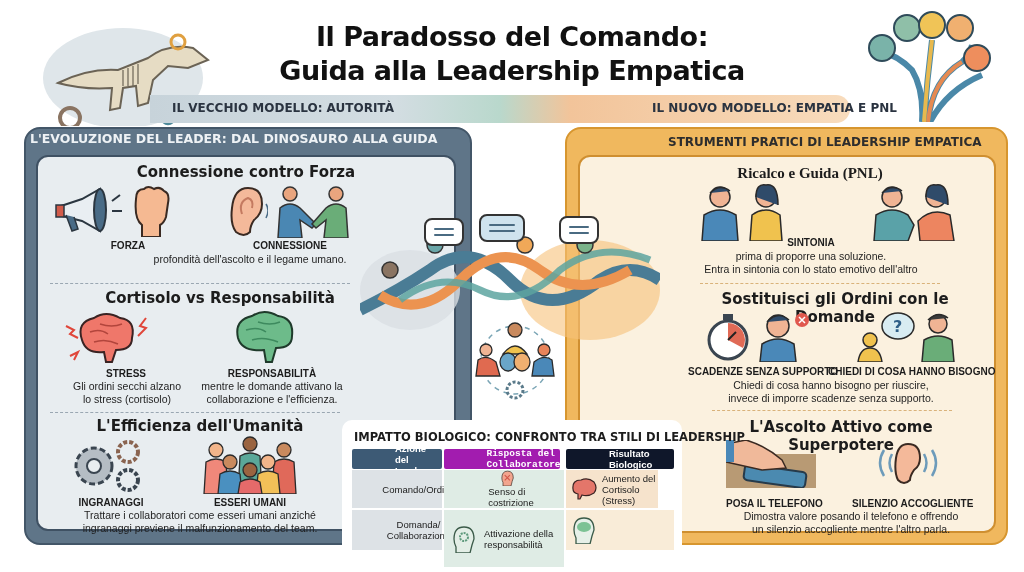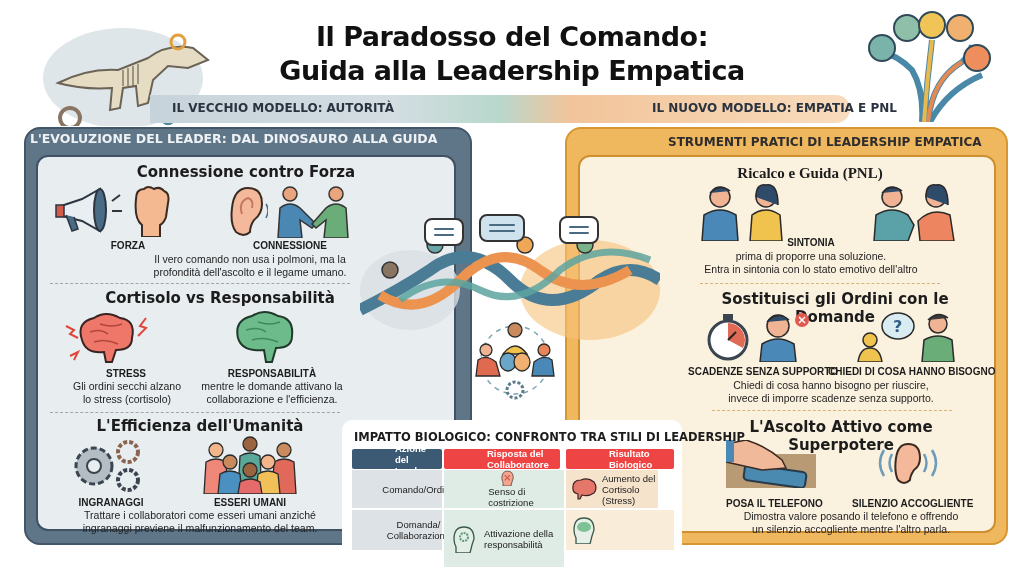--- a/index.html
+++ b/index.html
@@ -114,21 +114,20 @@
   <svg width="74" height="52" viewBox="0 0 74 52">
       <circle cx="14" cy="8" r="7" fill="#e9a57e" stroke="#333" stroke-width="1.5"></circle>
       <path d="M2 52 L4 22 Q14 14 24 22 L40 38 L36 42 L24 34 L26 52Z" fill="#4a87b3" stroke="#333" stroke-width="1.5"></path>
       <circle cx="60" cy="8" r="7" fill="#e9a57e" stroke="#333" stroke-width="1.5"></circle>
       <path d="M72 52 L70 22 Q60 14 50 22 L36 38 L40 42 L50 34 L48 52Z" fill="#6aad78" stroke="#333" stroke-width="1.5"></path>
     </svg>
 </div>
 <div class="label" style="left:98px;top:240px;width:60px;">FORZA</div>
 <div class="label" style="left:250px;top:240px;width:80px;">CONNESSIONE</div>
 <div class="desc" style="left:70px;top:253px;width:360px;">
-  <div>Il vero comando non usa i polmoni, ma la</div>
   <div>profondità dell'ascolto e il legame umano.</div>
 </div>
 <div class="dotline" style="left:50px;top:283px;width:300px;"></div>
 
 <div class="sec-title" style="left:40px;top:289px;width:360px;">Cortisolo vs Responsabilità</div>
 <div class="icon" style="left:60px;top:308px;width:92px;height:60px;">
   <svg width="92" height="60" viewBox="0 0 92 60">
       <path d="M22 32 Q16 14 34 10 Q46 2 60 10 Q76 12 72 30 Q72 42 56 42 L52 54 L46 54 L44 44 Q26 46 22 32Z" fill="#ef776a" stroke="#3a2323" stroke-width="2"></path>
       <path d="M30 24 Q40 20 48 26 M40 16 Q52 20 62 16 M34 34 Q46 30 58 36" fill="none" stroke="#b2453c" stroke-width="1.5"></path>
       <path d="M6 18 L14 22 L10 26 L18 30" fill="none" stroke="#e0463a" stroke-width="2"></path>
@@ -327,22 +326,22 @@
         <ellipse cx="52" cy="42" rx="8" ry="9" fill="#f0b070"></ellipse>
         <circle cx="45" cy="70" r="8" fill="none" stroke="#5a7a8a" stroke-width="3" stroke-dasharray="3 2"></circle>
       </g>
     </svg>
 </div>
 
 <div class="tbl-wrap"></div>
 <div class="tbl-title">IMPATTO BIOLOGICO: CONFRONTO TRA STILI DI LEADERSHIP</div>
 
 <div class="cell hcell" style="left:352px;top:449px;width:90px;height:20px;background:#3d5a75;">Azione del Leader</div>
-<div class="cell hcell" style="left:444px;top:449px;width:116px;height:20px;background:#ef4444;">Risposta del Collaboratore</div>
-<div class="cell hcell" style="left:566px;top:449px;width:108px;height:20px;background:#ef4444;">Risultato Biologico</div>
+<div class="cell hcell" style="left:444px;top:449px;width:116px;height:20px;background:#a21caf;font-family:Liberation Mono, monospace;">Risposta del Collaboratore</div>
+<div class="cell hcell" style="left:566px;top:449px;width:108px;height:20px;background:#0f172a;">Risultato Biologico</div>
 
 <div class="cell cc" style="left:352px;top:470px;width:90px;height:38px;background:#dde2e6;">Comando/Ordine</div>
 <div class="cell" style="left:444px;top:470px;width:120px;height:38px;background:#dfece5;padding-left:6px;flex-direction:column;">
   <svg width="26" height="28" viewBox="0 0 26 28">
       <path d="M4 14 Q4 2 14 2 Q24 2 24 14 L22 20 L20 28 L6 28 L6 22 Q4 18 4 14Z" fill="#f2a58e" stroke="#4a3a32" stroke-width="1.3"></path>
       <path d="M9 9 L18 18 M18 9 L9 18" stroke="#d2584a" stroke-width="2"></path>
     </svg>
   <div style="margin-left:8px;">
     <div>Senso di</div>
     <div>costrizione</div>

